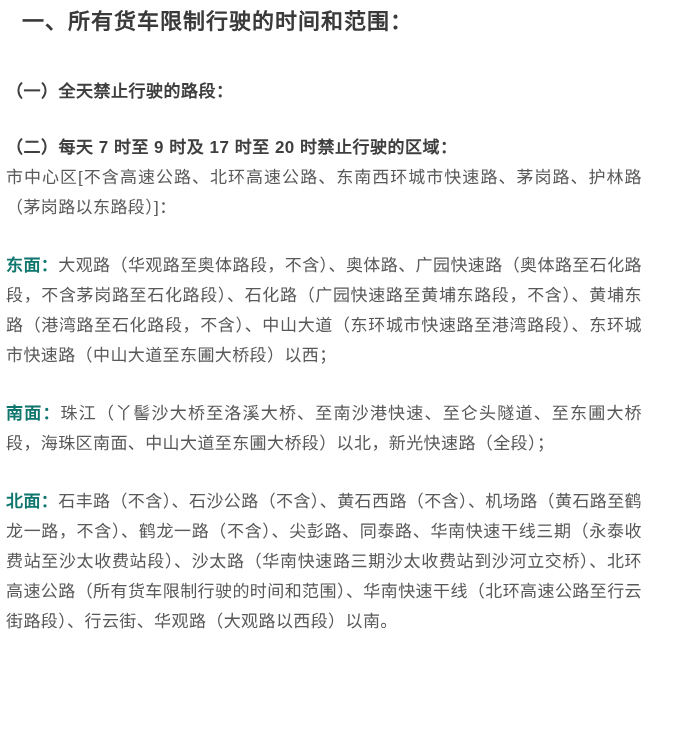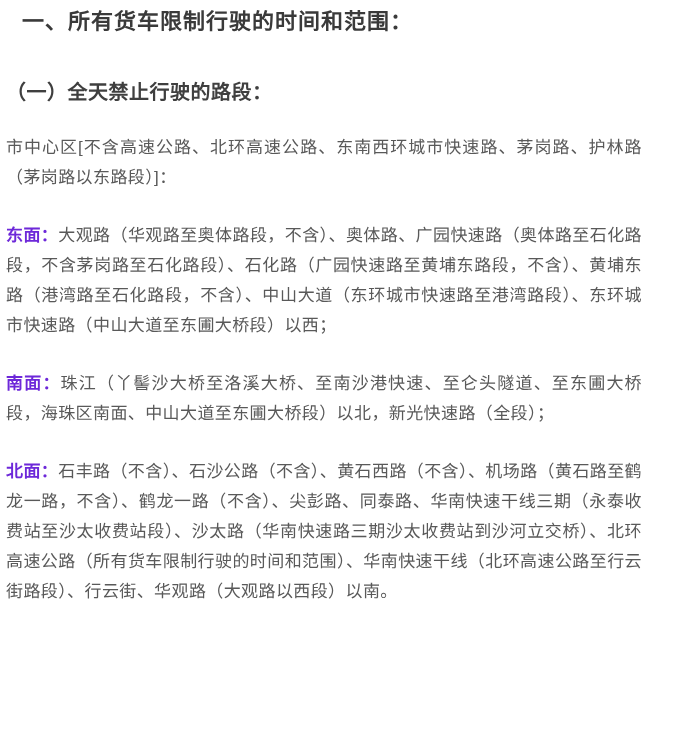--- a/index.html
+++ b/index.html
@@ -23,21 +23,21 @@
   .doc-title {
     margin: 0 0 40px 16px;
     font-size: 22px;
     line-height: 30px;
     font-weight: bold;
     color: #3a3a3a;
     letter-spacing: 1px;
   }
   .sec-heading {
     margin: 0;
-    font-size: 20px;
+    font-size: 17px;
     line-height: 30px;
     font-weight: bold;
     color: #3f3f3f;
     letter-spacing: 0.5px;
   }
   .body-p {
     margin: 0;
     font-size: 17px;
     line-height: 30px;
     color: #595959;
@@ -46,35 +46,36 @@
     text-justify: inter-character;
   }
   .section-2 {
     margin-top: 26px;
   }
   .direction {
     margin-top: 28px;
   }
   .dir-label {
     font-weight: bold;
-    color: #6d28d9;
+    color: #0f766e;
   }
 </style>
 </head>
 <body>
 
 <div class="page">
 
   <h1 class="doc-title">一、所有货车限制行驶的时间和范围：</h1>
 
   <div class="section">
     <h2 class="sec-heading">（一）全天禁止行驶的路段：</h2>
   </div>
 
   <div class="section section-2">
+    <h2 class="sec-heading">（二）每天 7 时至 9 时及 17 时至 20 时禁止行驶的区域：</h2>
     <p class="body-p">市中心区[不含高速公路、北环高速公路、东南西环城市快速路、茅岗路、护林路（茅岗路以东路段）]：</p>
 
     <p class="body-p direction">
       <b class="dir-label">东面：</b><span>大观路（华观路至奥体路段，不含）、奥体路、广园快速路（奥体路至石化路段，不含茅岗路至石化路段）、石化路（广园快速路至黄埔东路段，不含）、黄埔东路（港湾路至石化路段，不含）、中山大道（东环城市快速路至港湾路段）、东环城市快速路（中山大道至东圃大桥段）以西；</span>
     </p>
 
     <p class="body-p direction">
       <b class="dir-label">南面：</b><span>珠江（丫髻沙大桥至洛溪大桥、至南沙港快速、至仑头隧道、至东圃大桥段，海珠区南面、中山大道至东圃大桥段）以北，新光快速路（全段）；</span>
     </p>
 

